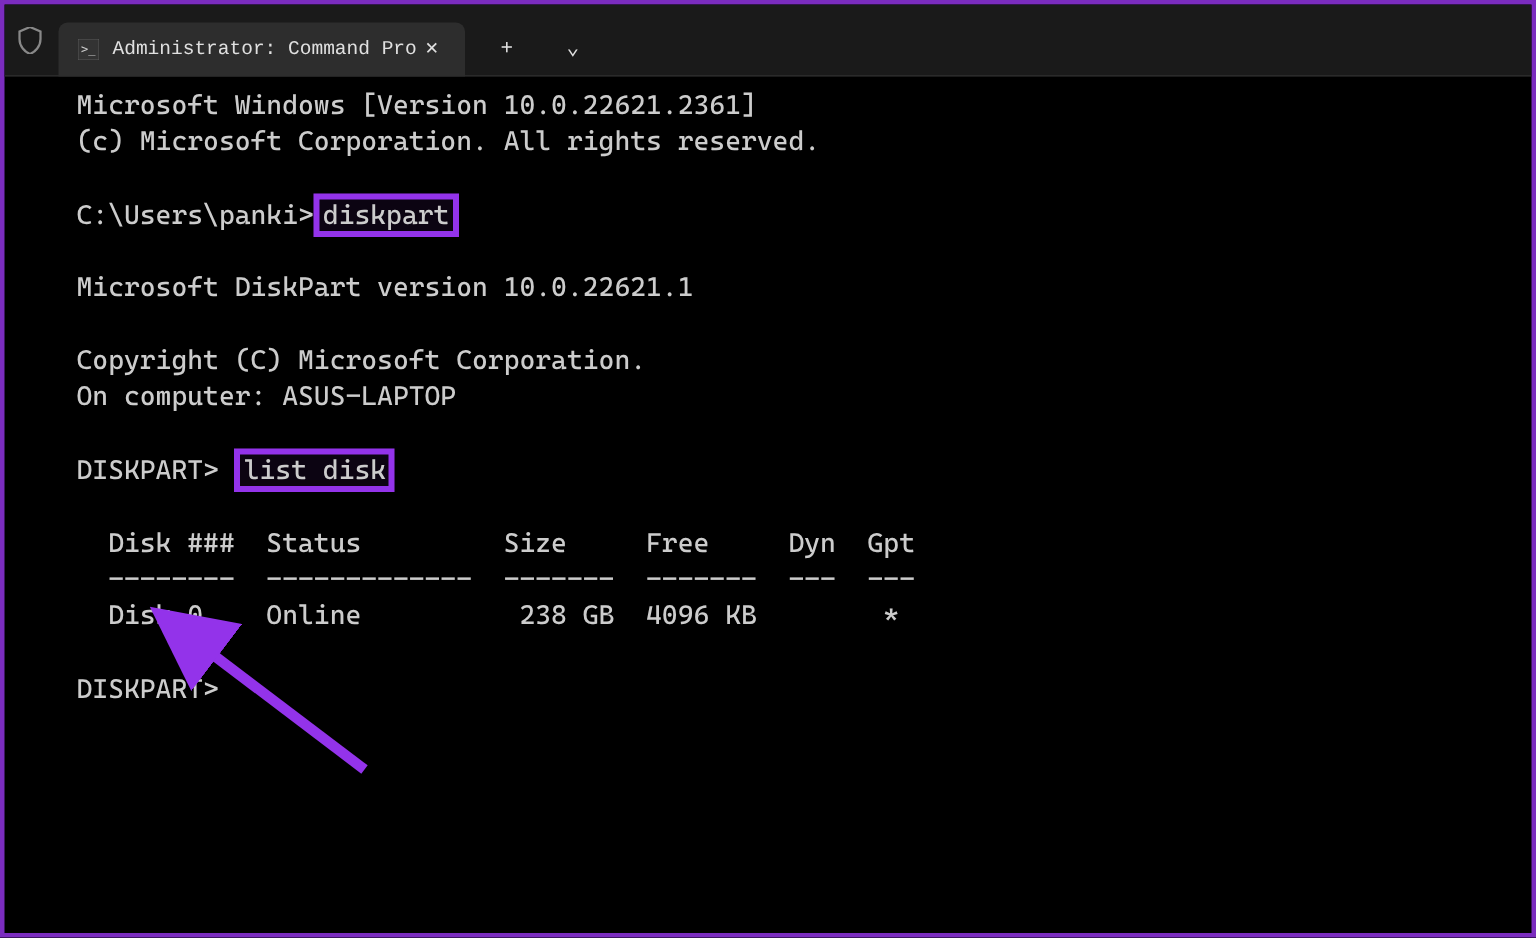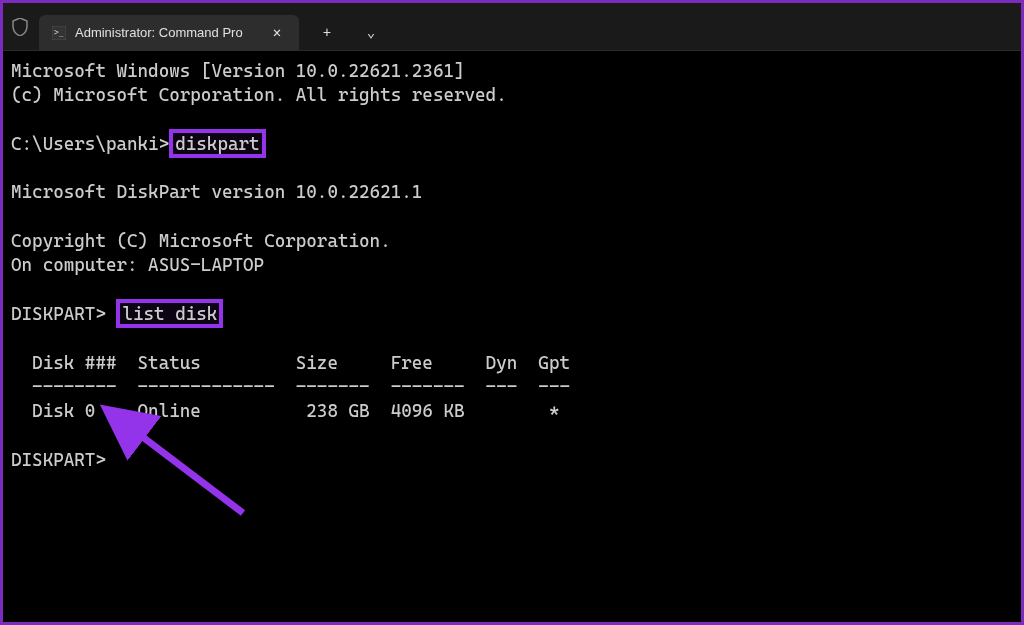--- a/index.html
+++ b/index.html
@@ -41,21 +41,21 @@
     .tab-icon {
       width: 16px;
       height: 16px;
       margin-right: 8px;
       display: flex;
       align-items: center;
       justify-content: center;
     }
     .tab-title {
       color: #e0e0e0;
-      font-family: Liberation Sans, sans-serif;
+      font-family: Liberation Mono, monospace;
       font-size: 13px;
       flex: 1;
     }
     .tab-close {
       color: #e0e0e0;
       font-size: 14px;
       width: 20px;
       height: 20px;
       display: flex;
       align-items: center;
@@ -80,20 +80,21 @@
       cursor: pointer;
     }
     .terminal {
       padding: 8px 8px;
       color: #cccccc;
       font-size: 18px;
       line-height: 1.35;
       white-space: pre;
       font-family: Consolas, 'Cascadia Mono', monospace;
       font-weight: 500;
+      margin-left: 40px;
     }
     .highlight-box {
       border: 4px solid #9333ea;
       background: rgba(147, 51, 234, 0.08);
       display: inline;
       padding: 0 2px;
     }
     .arrow-svg {
       position: absolute;
       left: 80px;

